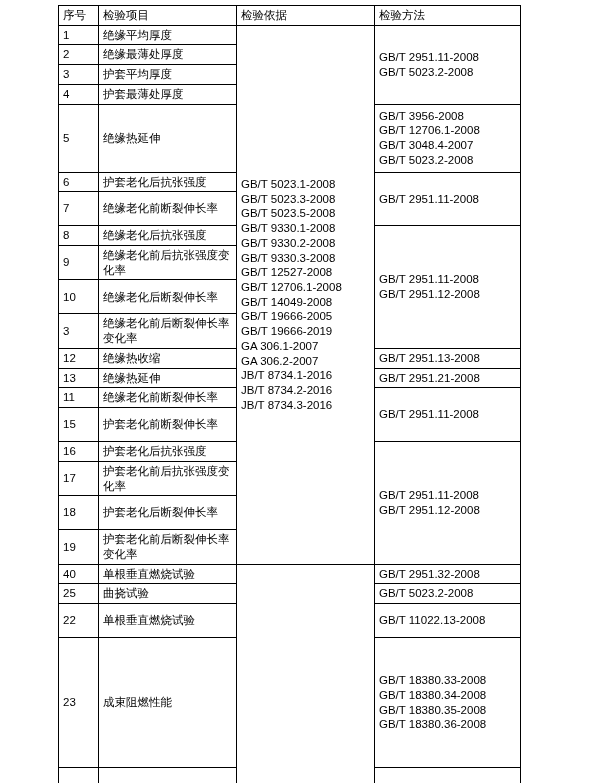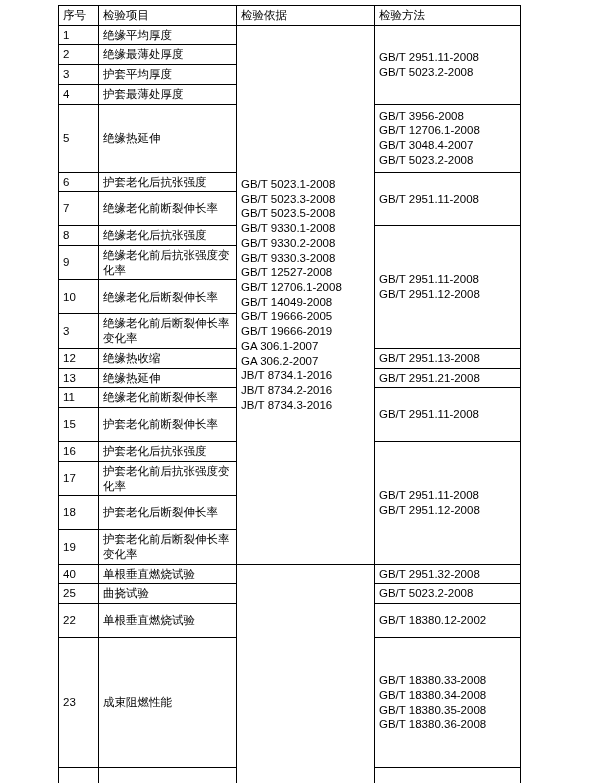--- a/index.html
+++ b/index.html
@@ -220,21 +220,21 @@
 
       <tr>
         <td class="no">25</td>
         <td class="item">曲挠试验</td>
         <td class="method multi">GB/T 5023.2-2008</td>
       </tr>
 
       <tr style="height:34px;">
         <td class="no">22</td>
         <td class="item">单根垂直燃烧试验</td>
-        <td class="method multi">GB/T 18380.12-2002</td>
+        <td class="method multi">GB/T 11022.13-2008</td>
       </tr>
 
       <tr style="height:130px;">
         <td class="no">23</td>
         <td class="item">成束阻燃性能</td>
         <td class="method multi">GB/T 18380.33-2008
 GB/T 18380.34-2008
 GB/T 18380.35-2008
 GB/T 18380.36-2008</td>
       </tr>

